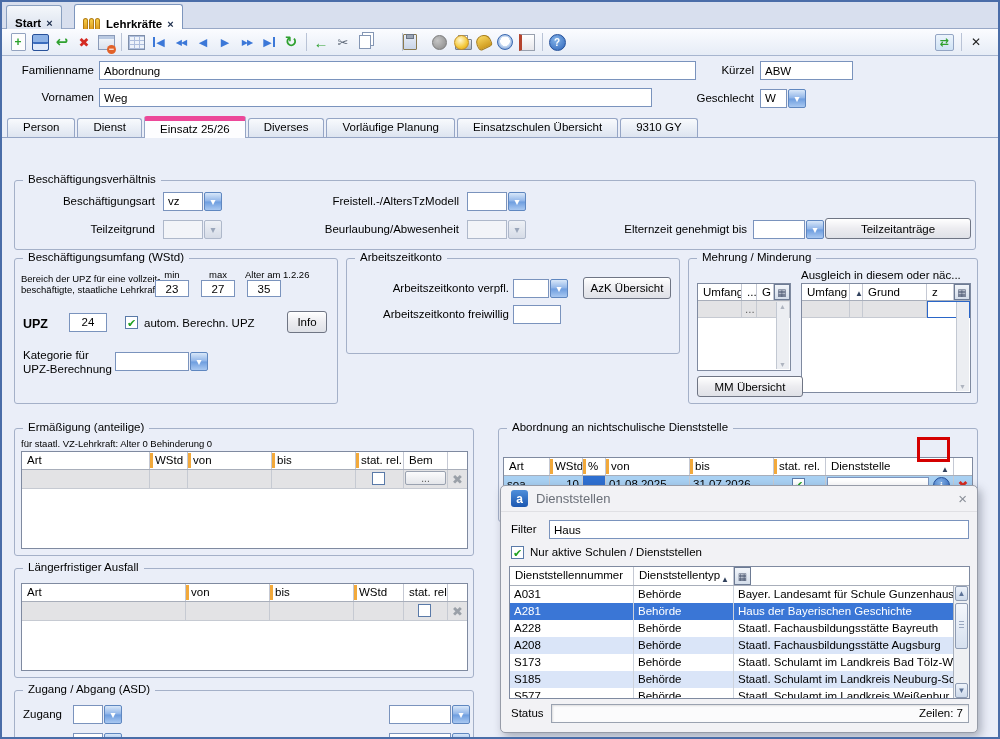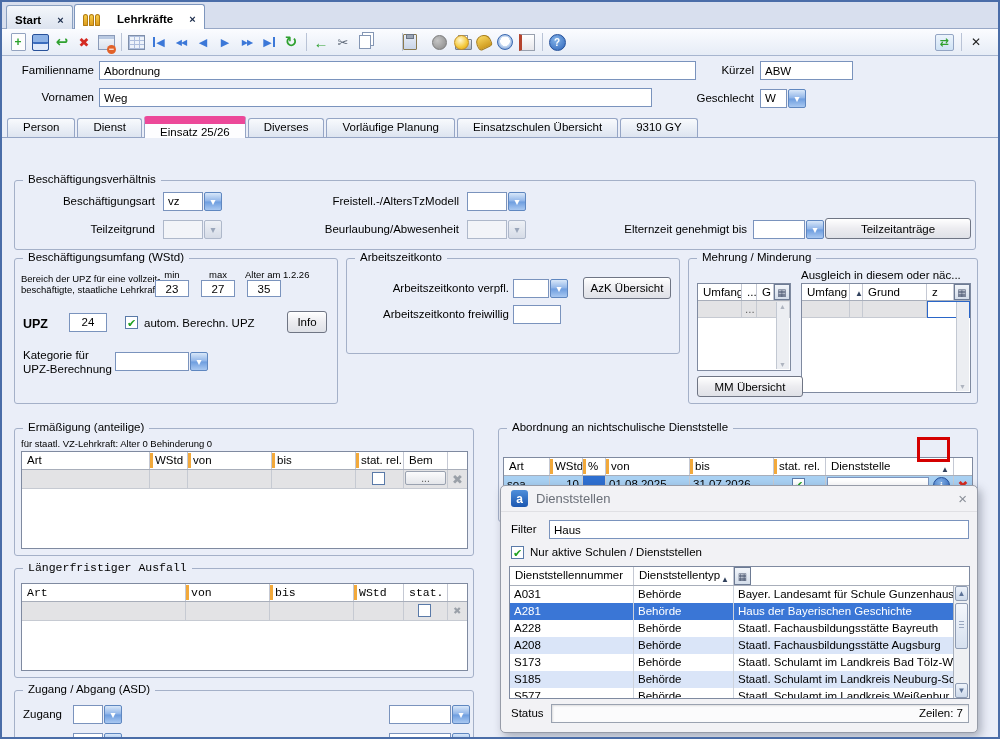--- a/index.html
+++ b/index.html
@@ -1,21 +1,21 @@
 <!DOCTYPE html>
 <html><head>
 <meta charset="utf-8">
 <style>
   html,body{margin:0;padding:0;background:#8e9bb5;}
   *{box-sizing:border-box;}
   .win{position:relative;width:1000px;height:739px;background:#eaeef8;border:2px solid #4a6da8;
        font-family:"Liberation Sans","DejaVu Sans",sans-serif;font-size:11.5px;color:#000;overflow:hidden;}
   
   .wintabs{position:absolute;left:0;top:0;right:0;height:27px;background:#d8dfee;border-bottom:1px solid #98a8c6;}
-  .wintab{position:absolute;top:3px;height:24px;display:flex;align-items:flex-start;gap:16px;padding:8px 8px;
+  .wintab{position:absolute;top:3px;height:24px;display:flex;align-items:flex-end;gap:5px;padding:0 8px;
           border:1px solid #8aa0c0;border-bottom:none;border-radius:3px 3px 0 0;
           background:linear-gradient(#f4f7fb,#dce3ef);font-weight:bold;cursor:default;}
   .wintab.active{top:2px;height:26px;background:#fff;border-color:#7e96bd;}
   .tabx{font-weight:bold;font-size:11px;color:#1a2b4a;}
   .people{position:relative;width:18px;height:13px;display:inline-block;}
   .people i{position:absolute;bottom:0;width:5px;height:12px;border-radius:3px 3px 1px 1px;
             background:linear-gradient(#f8cf4a,#dd9c1e);border:1px solid #b27c12;}
   .people i:nth-child(1){left:0;} .people i:nth-child(2){left:6px;} .people i:nth-child(3){left:12px;}
   
   .toolbar{position:absolute;left:0;top:27px;right:0;height:27px;background:linear-gradient(#fbfcff,#e6ecf6);
@@ -92,21 +92,21 @@
   .gb{position:absolute;border:1px solid #a4b0c8;border-radius:3px;margin-top:36px;}
   .gbt{position:absolute;top:-8px;left:8px;background:#eaeef8;padding:0 5px;white-space:nowrap;}
   .cb{position:absolute;width:13px;height:13px;background:#fff;border:1px solid #5a7aa8;display:flex;
       align-items:center;justify-content:center;cursor:pointer;}
   .cb.on::before{content:"✔";color:#1fa01f;font-size:11px;font-weight:bold;line-height:10px;}
   
   .tabstrip{position:absolute;left:0;top:114px;right:0;height:22px;display:flex;align-items:flex-end;
             padding-left:5px;border-bottom:1px solid #95a5c5;}
   .ptab{height:19px;line-height:17px;padding:0 15px;margin-right:2px;border:1px solid #95a5c5;border-bottom:none;
         border-radius:3px 3px 0 0;background:linear-gradient(#f8fafd,#dde4f0);cursor:pointer;white-space:nowrap;}
-  .ptab.active{height:22px;line-height:17px;background:#fdfdff;border-top:8px solid #ec4899;margin-bottom:-1px;}
+  .ptab.active{height:22px;line-height:17px;background:#fdfdff;border-top:5px solid #ec4899;margin-bottom:-1px;}
   
   .tbl{position:absolute;background:#fff;border:1px solid #7f8aa0;overflow:hidden;}
   .hrow{display:flex;background:#fff;border-bottom:1px solid #a8aeba;}
   .hc{position:relative;padding:2px 3px 2px 5px;border-right:1px solid #c5c9d4;white-space:nowrap;overflow:hidden;}
   .hc.or::before{content:"";position:absolute;left:0;top:1px;bottom:1px;width:3px;background:#f2a93b;}
   .trow{display:flex;}
   .cell{position:relative;padding:2px 3px;border-right:1px solid #c6cad2;border-bottom:1px solid #c6cad2;
         white-space:nowrap;overflow:hidden;}
   .gray .cell{background:#e3e3e5;}
   .num{text-align:right;}
@@ -395,21 +395,21 @@
             <span class="cb" style="left:18px;top:2px;"></span>
           </span>
         <span class="cell" style="width:128px;"></span>
         <span class="cell xdel gray" style="flex:1;border-right:none;"></span>
       </div>
     </div>
   </div>
 
   <div class="redbox" style="left:915px;top:435px;width:33px;height:25px;"></div>
 
-  <div class="gb" style="left:12px;top:530px;width:460px;height:110px;font-family:Liberation Mono, monospace;">
+  <div class="gb" style="left:12px;top:530px;width:460px;height:110px;">
     <span class="gbt">Längerfristiger Ausfall</span>
     <div class="tbl" style="left:6px;top:14px;width:447px;height:88px;">
       <div class="hrow" style="height:18px;">
         <span class="hc" style="width:164px;">Art</span>
         <span class="hc or" style="width:84px;">von</span>
         <span class="hc or" style="width:84px;">bis</span>
         <span class="hc or" style="width:50px;">WStd</span>
         <span class="hc" style="width:44px;">stat. rel.</span>
         <span class="hc" style="flex:1;border-right:none;"></span>
       </div>

